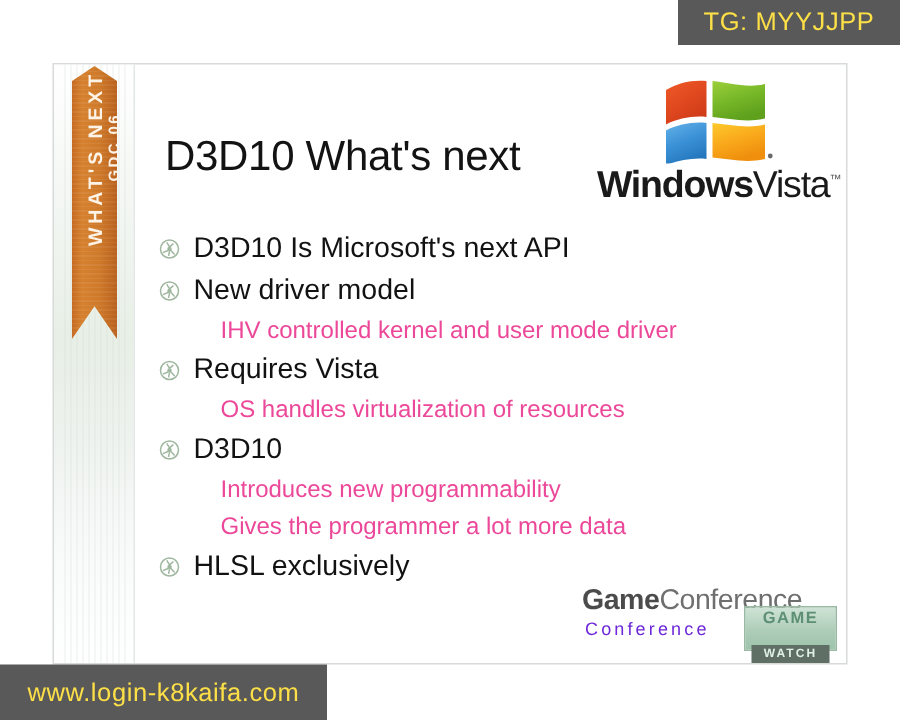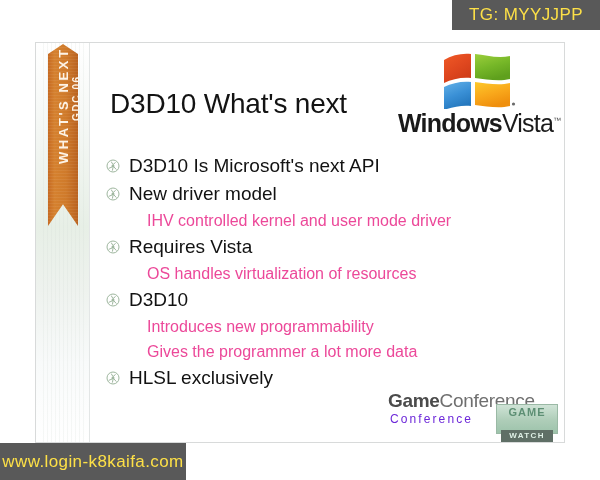--- a/index.html
+++ b/index.html
@@ -30,21 +30,21 @@
   #wm-top {
     top: 0;
     left: 452px;
     width: 148px;
     height: 30px;
     font-size: 17px;
   }
   #wm-bottom {
     left: 0;
     top: 443px;
-    width: 186px;
+    width: 218px;
     height: 37px;
     font-size: 17px;
   }
 
   
   #slide {
     position: absolute;
     left: 35px;
     top: 42px;
     width: 530px;

